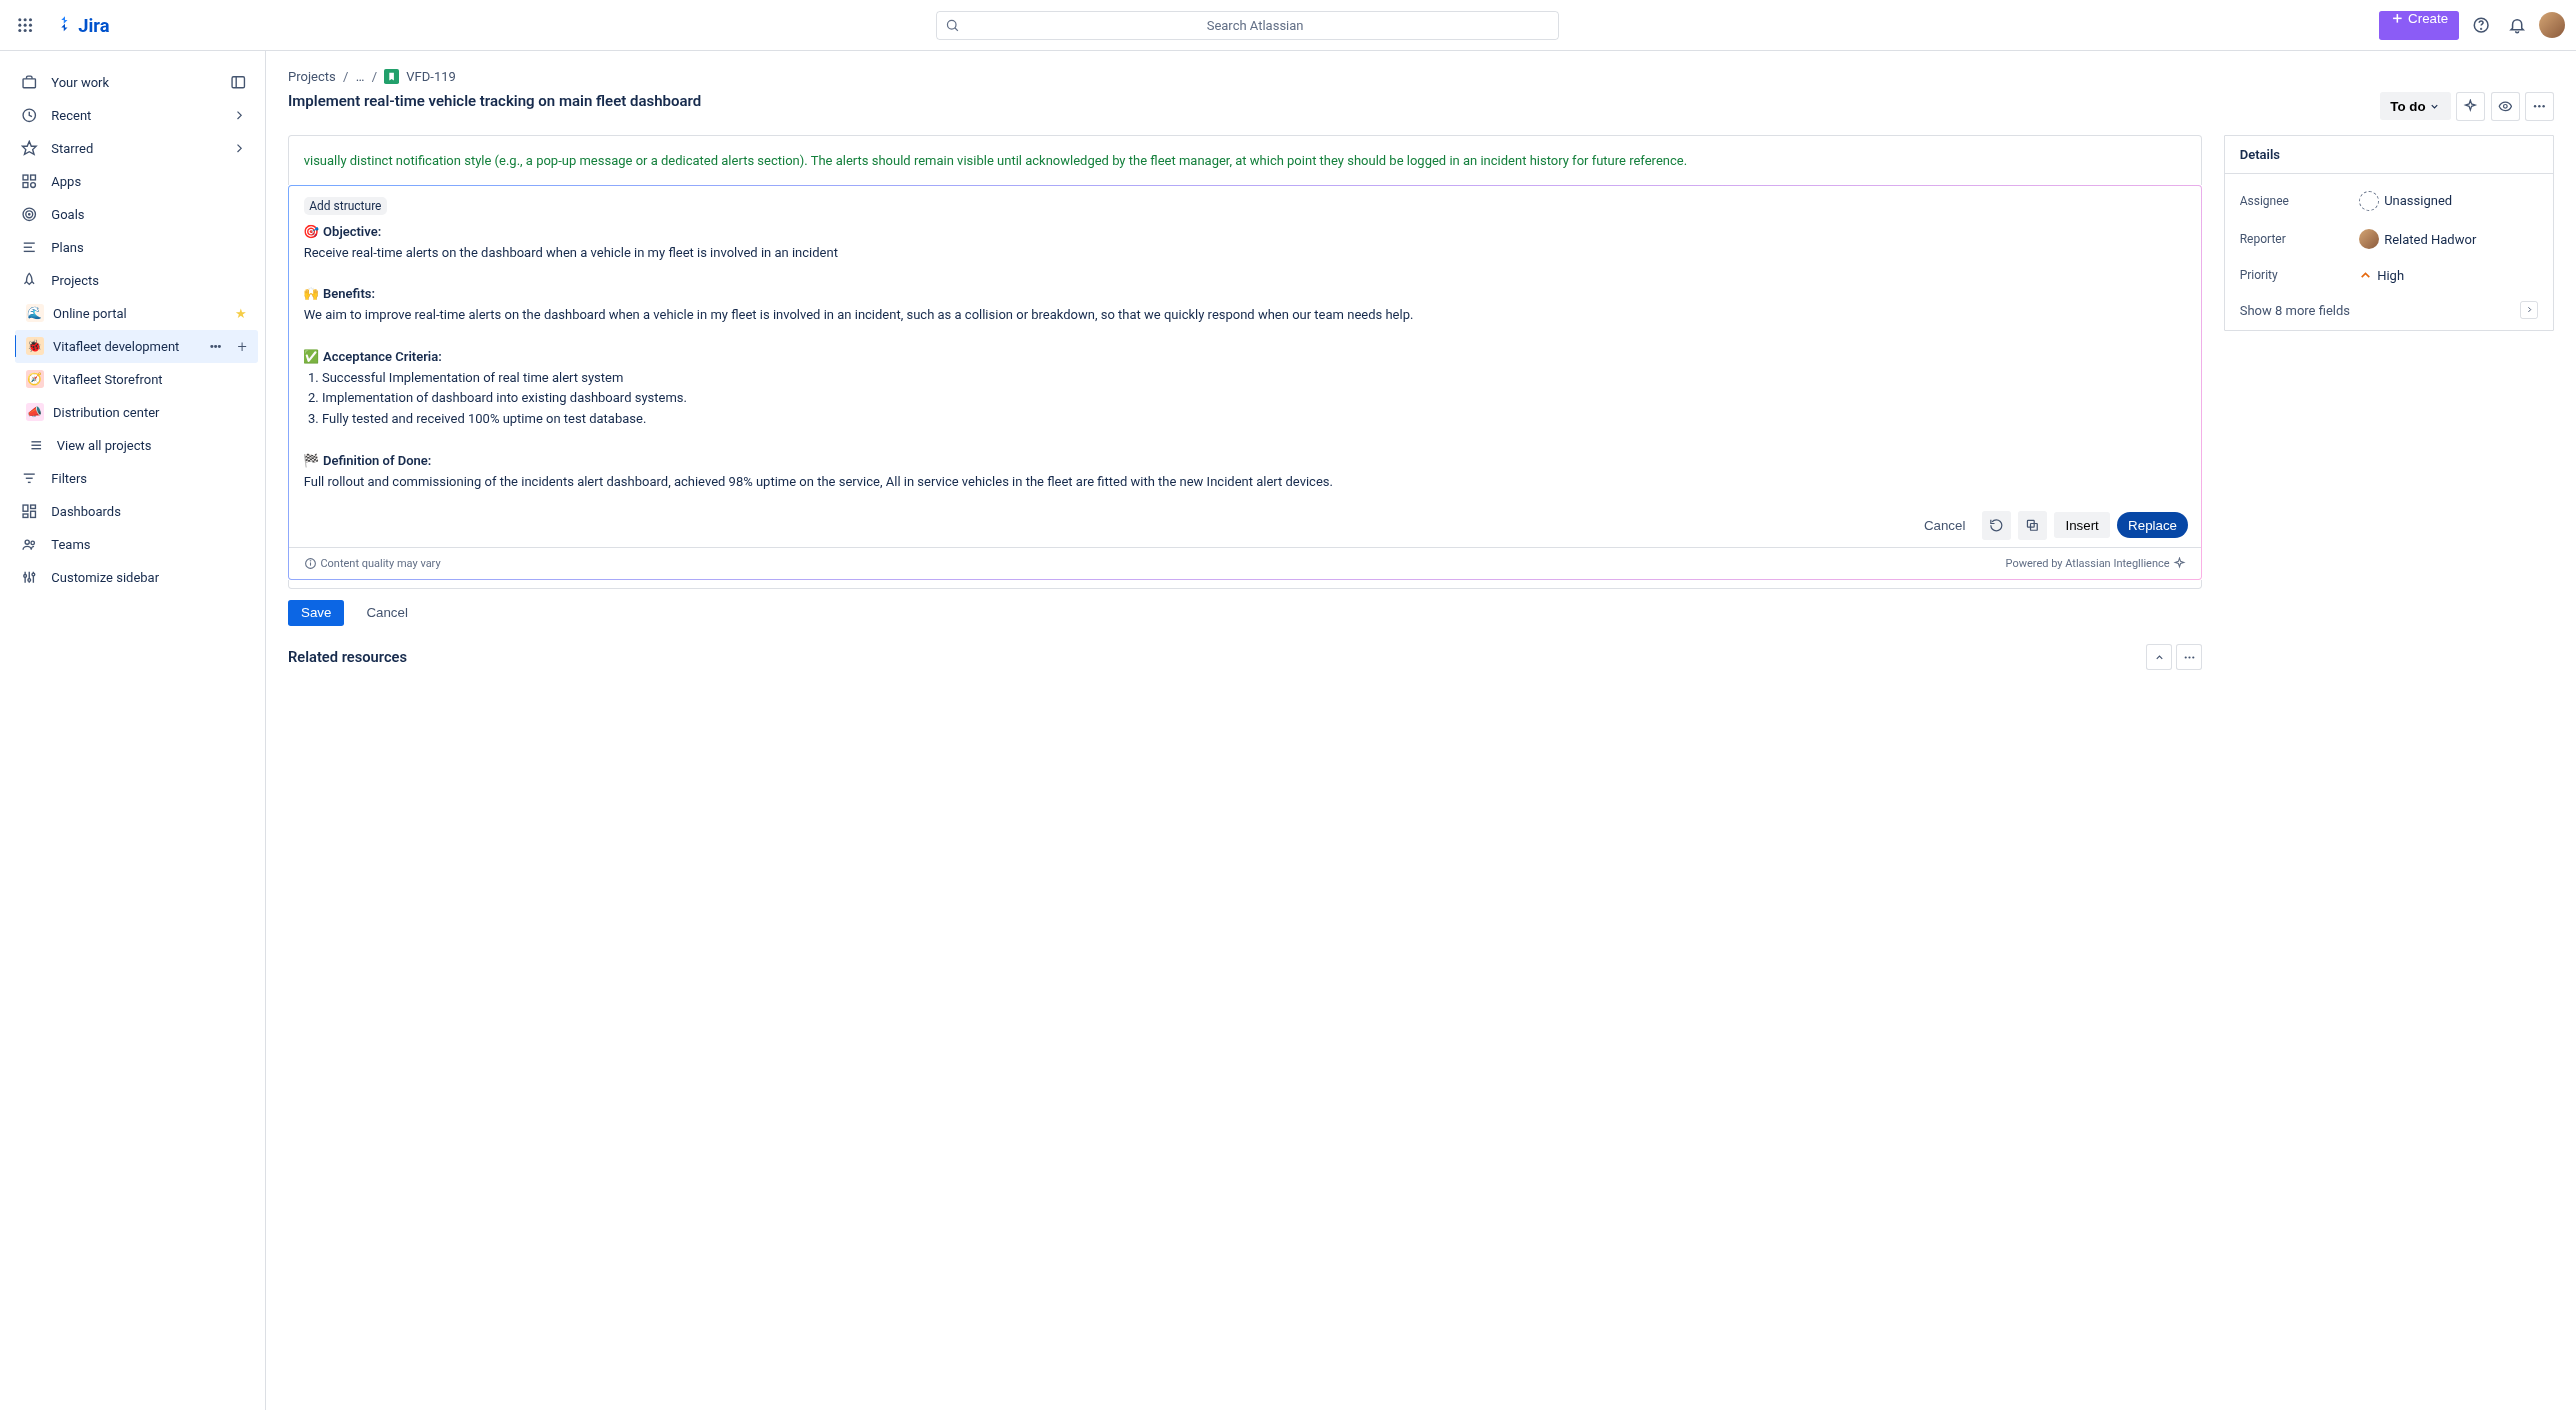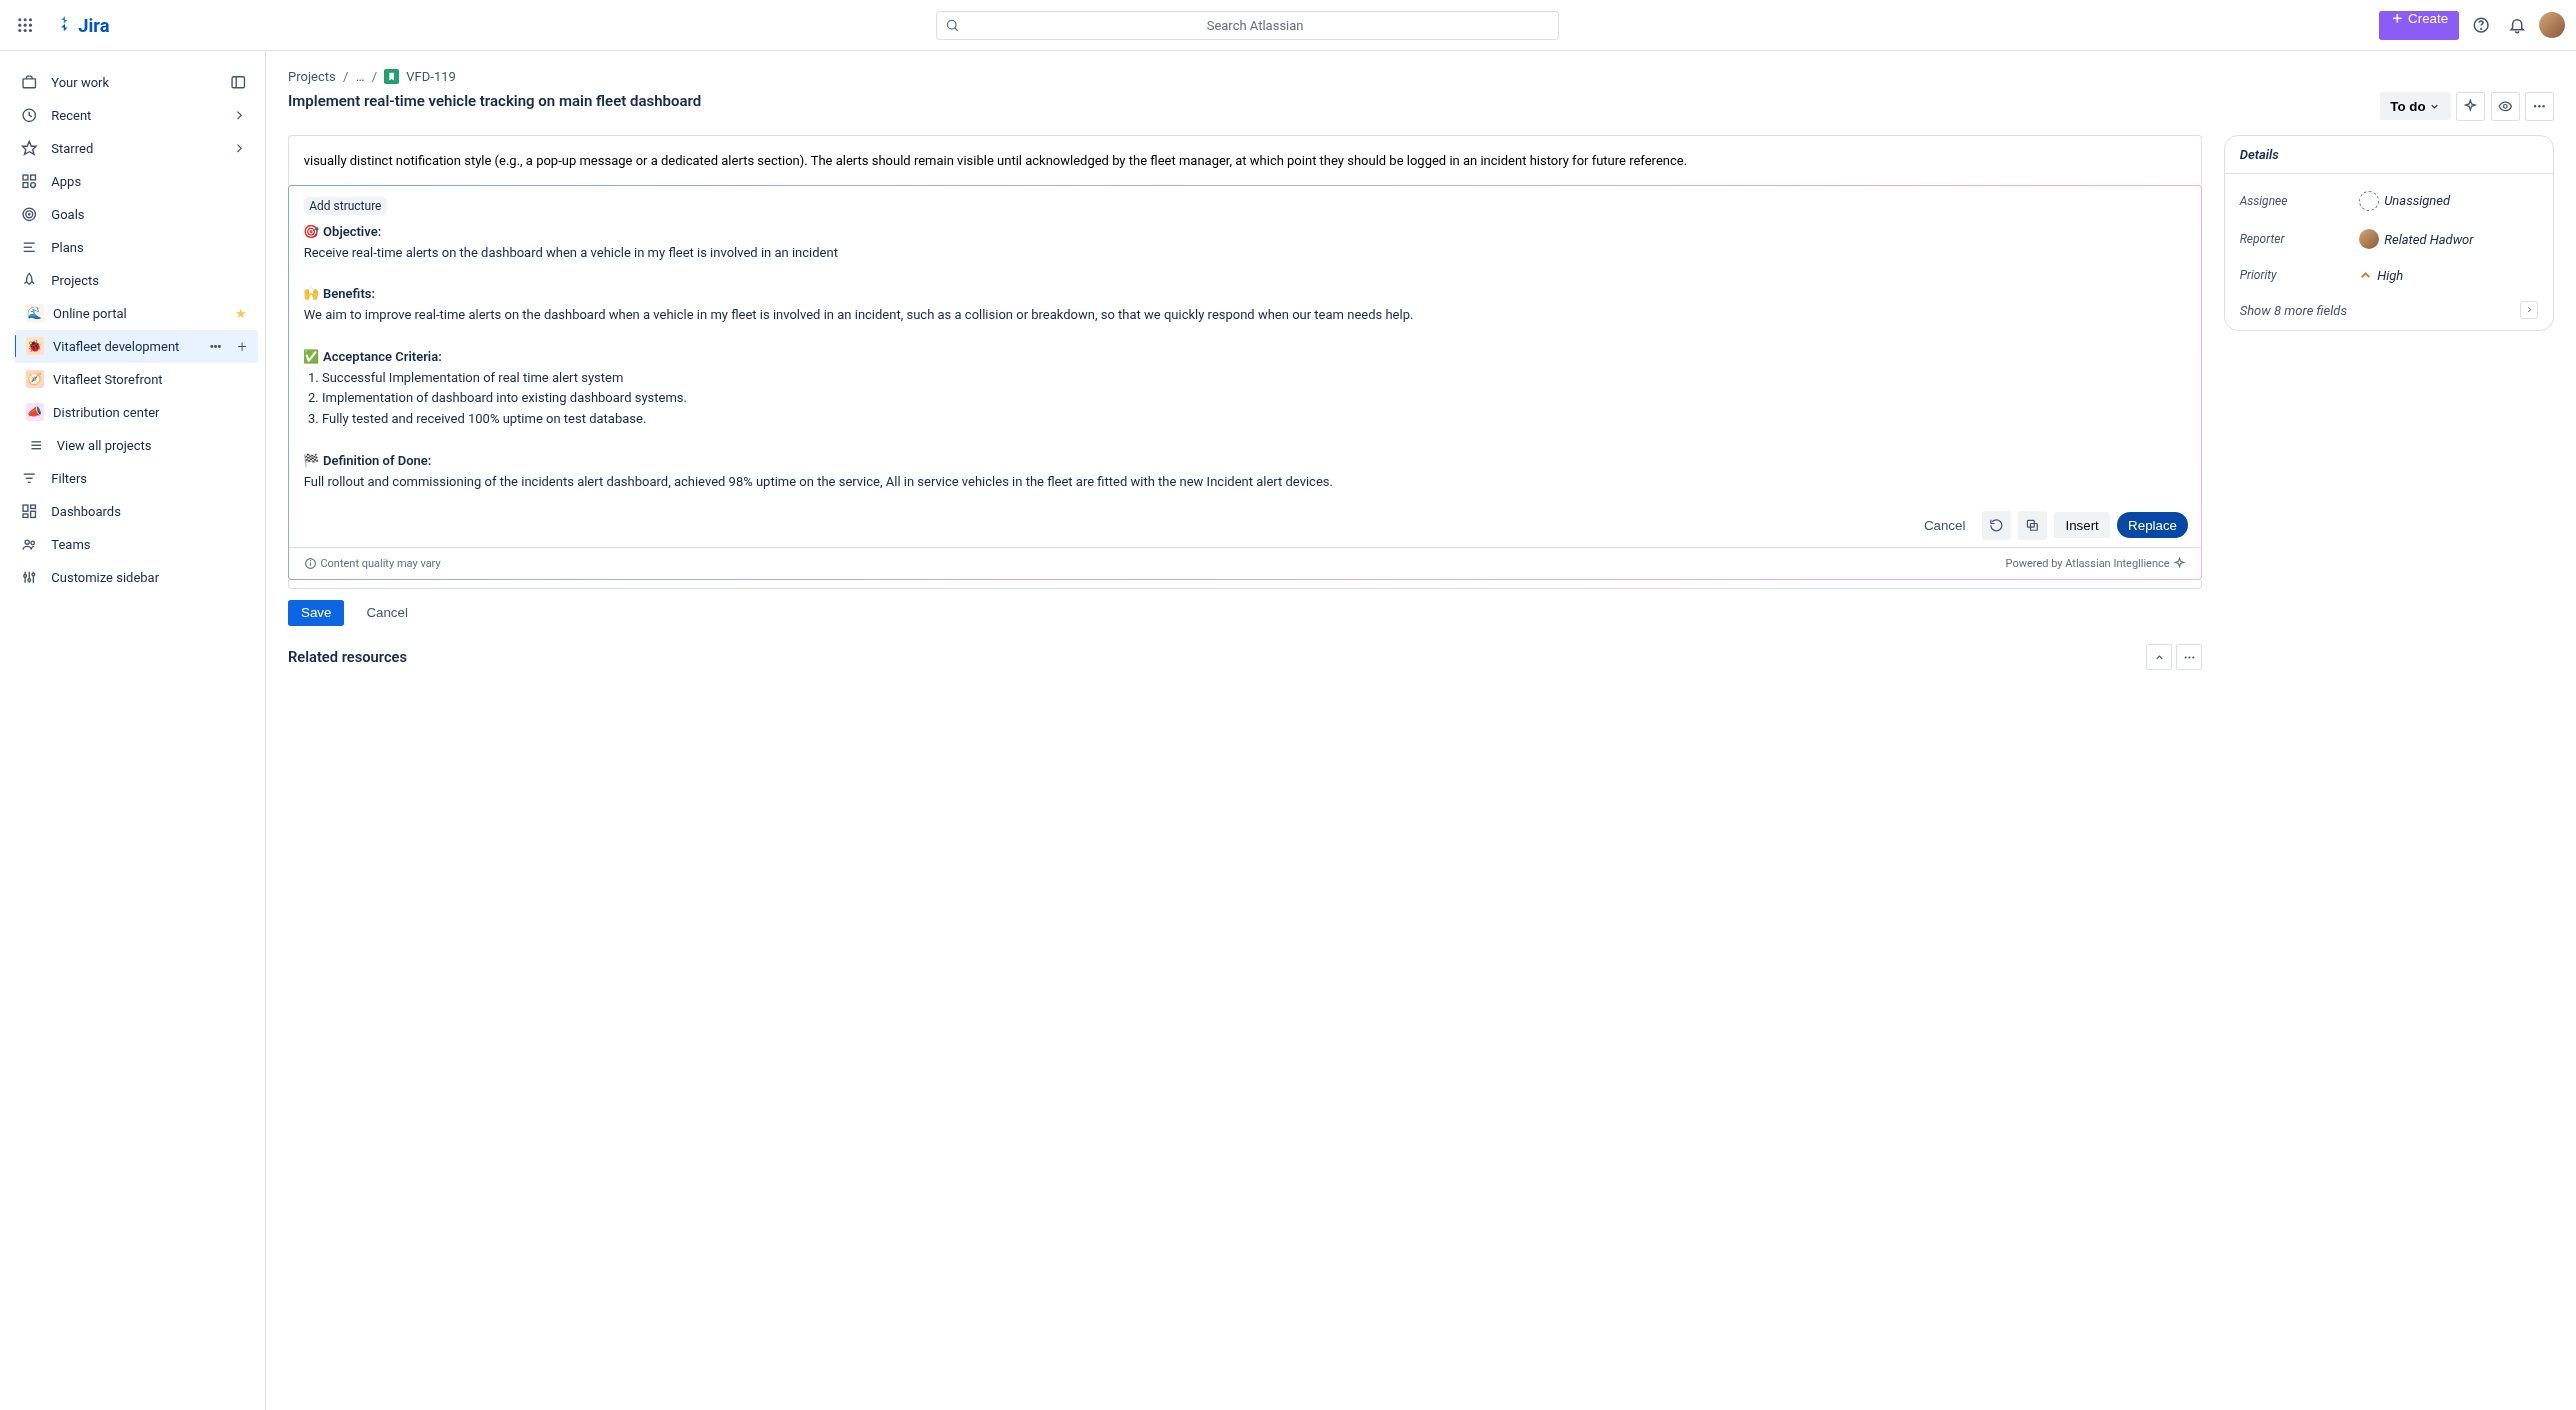--- a/index.html
+++ b/index.html
@@ -35,40 +35,40 @@
 .bc-sep { color: #626F86; }
 .issue-icon { width: 14.7px; height: 14.7px; background: #22A06B; border-radius: 1.8px; display: inline-flex; align-items: center; justify-content: center; color: #fff; font-size: 9.2px; }
 .header-row { display: flex; align-items: flex-start; justify-content: space-between; margin-bottom: 14.7px; }
 .title { font-size: 15px; font-weight: 600; line-height: 1.2; color: #172B4D; flex: 1; }
 .header-actions { display: flex; gap: 5.5px; align-items: center; }
 .status-btn { background: #091E420F; border: 0.9px solid transparent; padding: 5.5px 9.2px; border-radius: 2.7px; font-weight: 600; display: flex; align-items: center; gap: 3.7px; cursor: pointer; }
 .sq-btn { width: 29px; height: 29px; border: 0.9px solid #091E4224; border-radius: 2.7px; display: flex; align-items: center; justify-content: center; cursor: pointer; color: #44546F; background: #fff; }
 .content-row { display: flex; gap: 22px; }
 .content-left { flex: 1; min-width: 0; }
 .content-right { width: 330px; }
-.desc-top { border: 0.9px solid #091E4224; border-radius: 3.7px 3.7px 0 0; padding: 14.7px; color: #000000; line-height: 1.5; border-bottom: none; }
+.desc-top { border: 0.9px solid #091E4224; border-radius: 3.7px 3.7px 0 0; padding: 14.7px; color: #15803d; line-height: 1.5; border-bottom: none; }
 .ai-panel { border: 1.8px solid transparent; border-radius: 3.7px; background: linear-gradient(white,white) padding-box, linear-gradient(135deg, #76a8ff, #c5a8f5, #fab0e4) border-box; padding: 0; }
 .ai-tag { display: inline-block; background: #091E420F; padding: 1.8px 5.5px; border-radius: 5px; font-size: 12px; margin: 11px 14.7px 7.3px; }
 .ai-body { padding: 0 14.7px 11px; color: #172B4D; line-height: 1.6; }
 .ai-body .sec-head { font-weight: 600; color: #172B4D; }
 .ai-body ol { margin-left: 18.3px; }
 .ai-actions { display: flex; justify-content: flex-end; align-items: center; gap: 7.3px; padding: 7.3px 13px; }
 .text-btn { background: none; border: none; padding: 5.5px 9.2px; cursor: pointer; color: #44546F; font-weight: 500; border-radius: 2.7px; }
 .subtle-btn { background: #091E420F; border: none; width: 29px; height: 29px; border-radius: 2.7px; display: flex; align-items: center; justify-content: center; cursor: pointer; color: #44546F; }
 .insert-btn { background: #091E420F; border: none; padding: 5.5px 11px; border-radius: 2.7px; font-weight: 500; cursor: pointer; }
 .replace-btn { background: #0C66E4; color: #fff; border: none; padding: 5.5px 11px; border-radius: 13px; font-weight: 500; cursor: pointer; }
 .replace-btn.active { background: #0747A6; }
 .ai-footer { display: flex; justify-content: space-between; align-items: center; padding: 9.2px 14.7px; color: #626F86; font-size: 11px; border-top: 0.9px solid #091E4224; }
 .editor-footer { border: 0.9px solid #091E4224; border-top: none; border-radius: 0 0 3.7px 3.7px; padding: 3.7px; }
 .save-row { margin-top: 11px; display: flex; gap: 9px; }
 .save-btn { background: #0C66E4; color: #fff; border: none; padding: 5.5px 13px; border-radius: 2.7px; font-weight: 500; cursor: pointer; }
 .cancel-btn { background: none; border: none; padding: 5.5px 13px; color: #44546F; font-weight: 500; cursor: pointer; }
 .related-hdr { display: flex; justify-content: space-between; align-items: center; margin-top: 18.3px; }
 .related-hdr h3 { font-size: 14.7px; font-weight: 600; }
-.details-panel { border: 0.9px solid #091E4224; border-radius: 14px; font-style: italic; }
+.details-panel { border: 0.9px solid #091E4224; border-radius: 1px; }
 .details-hdr { padding: 11px 14.7px; font-weight: 600; border-bottom: 0.9px solid #091E4224; }
 .details-body { padding: 7.3px 14.7px 11px; }
 .detail-row { display: flex; align-items: center; padding: 9.2px 0; }
 .detail-label { width: 119px; color: #44546F; font-size: 12px; }
 .detail-value { flex: 1; display: flex; align-items: center; gap: 5.5px; }
 .avatar-sm { width: 20px; height: 20px; border-radius: 50%; background: linear-gradient(135deg,#d4a574,#8b5a3c); }
 .unassigned-av { width: 20px; height: 20px; border-radius: 50%; border: 1.4px dashed #626F86; }
 .prio-icon { color: #E56910; font-size: 13px; }
 .show-more { display: flex; justify-content: space-between; align-items: center; padding: 9.2px 0 0; cursor: pointer; color: #44546F; }
 .show-more-chev { width: 18.3px; height: 18.3px; border: 0.9px solid #091E4224; border-radius: 2.7px; display: flex; align-items: center; justify-content: center; font-size: 9.2px; }

